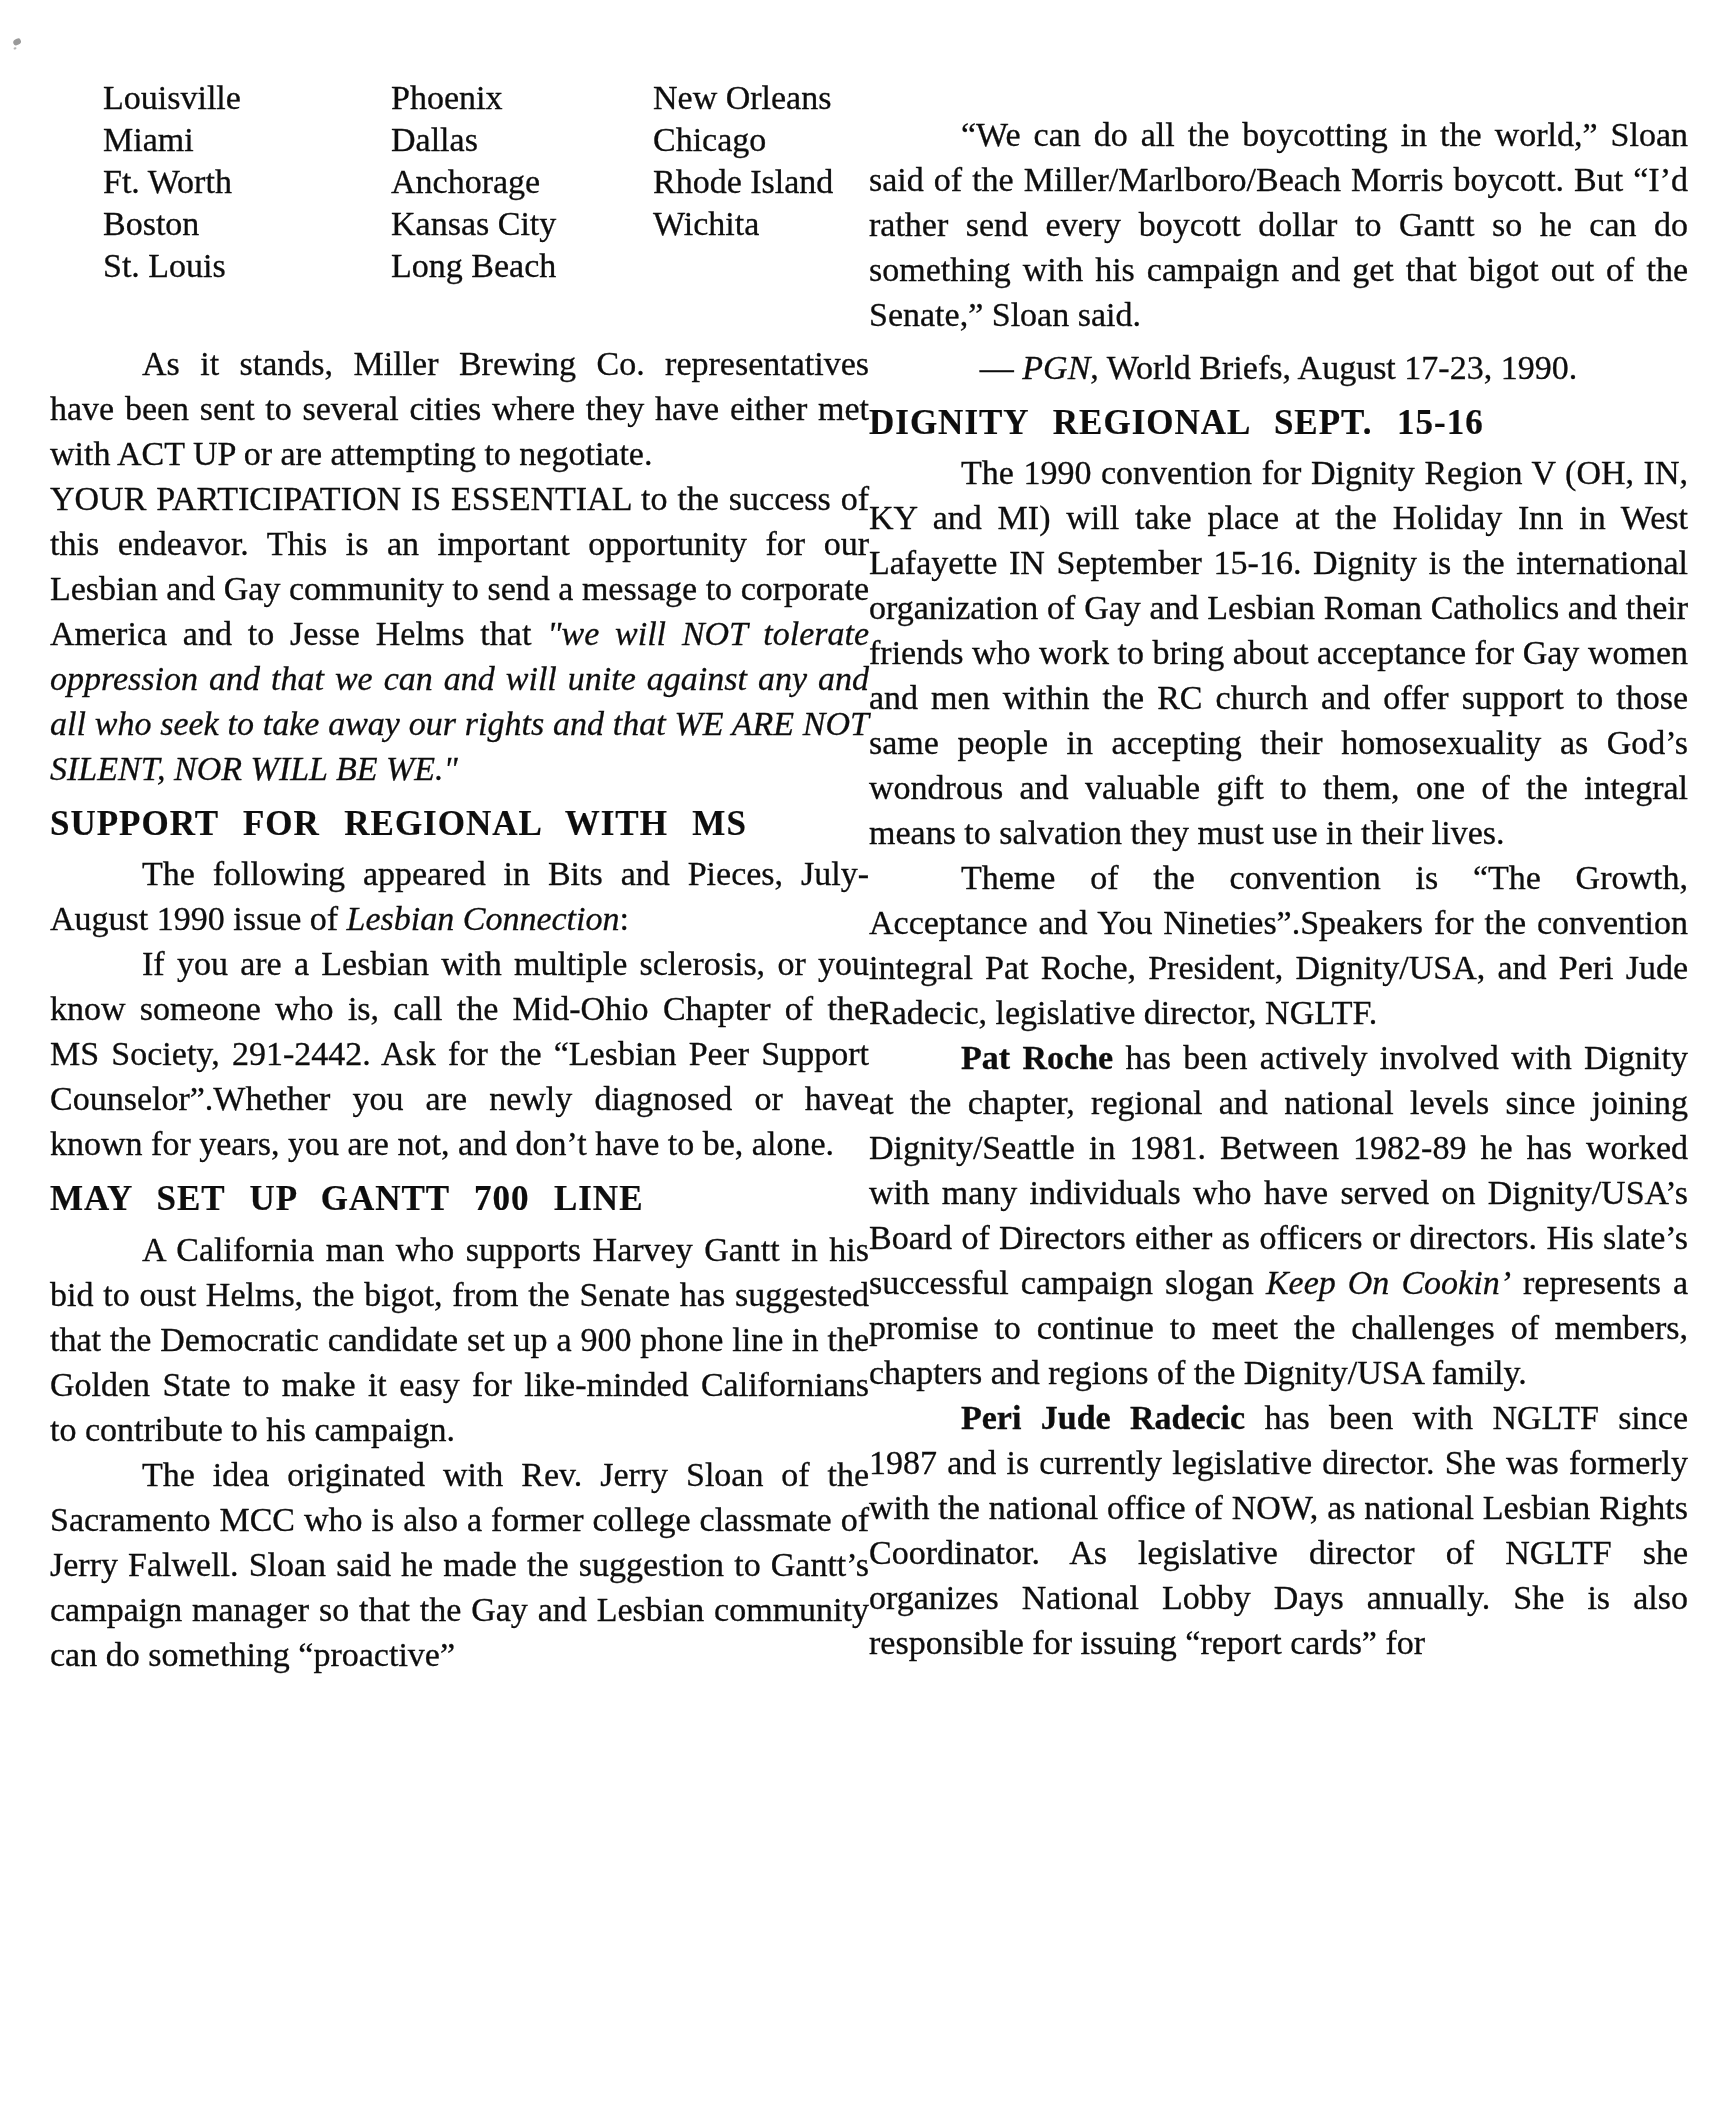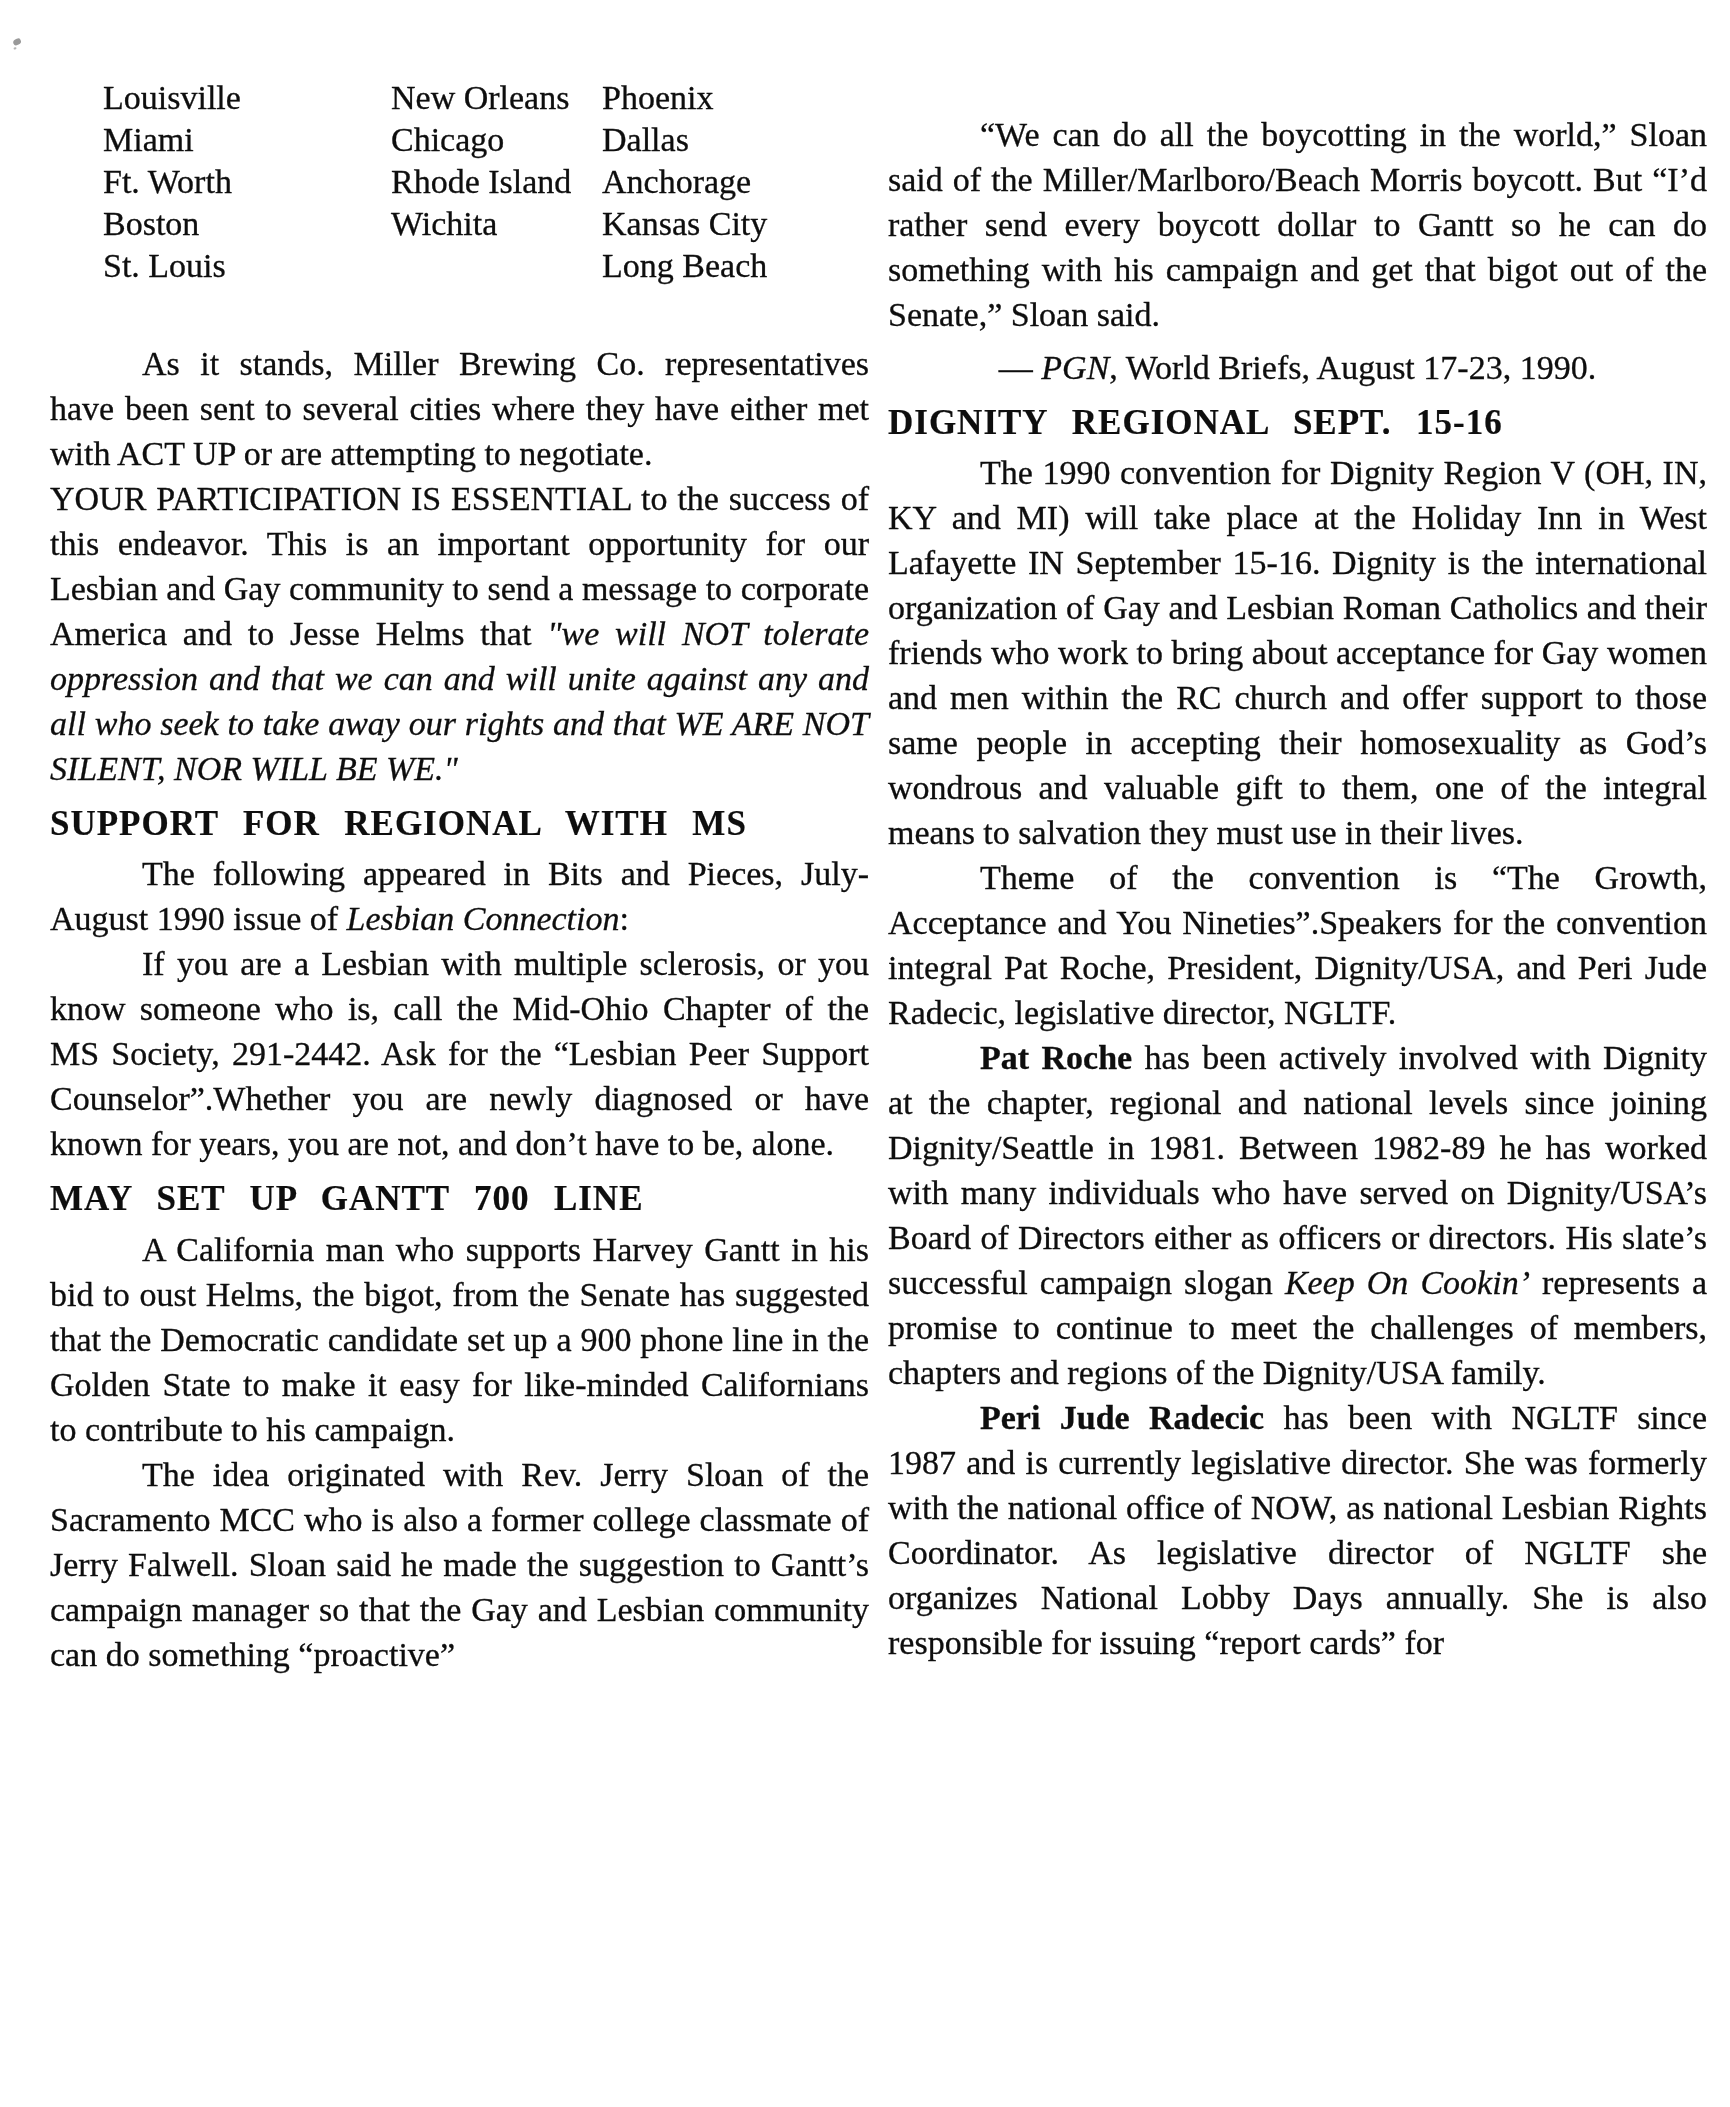--- a/index.html
+++ b/index.html
@@ -17,21 +17,20 @@
     -webkit-font-smoothing: antialiased;
   }
   .page {
     position: absolute;
     top: 0; left: 0;
     width: 1730px;
     height: 2036px;
     box-sizing: border-box;
     padding: 77px 19px 0 50px;
     display: flex;
-    gap: 19px;
   }
   .col {
     width: 819px;
     box-sizing: border-box;
     font-size: 34px;
     line-height: 45px;
     text-align: justify;
     -webkit-text-stroke: 0.3px currentColor;
   }
   .col-right {
@@ -101,32 +100,32 @@
   <div class="col col-left">
 
     <div class="city-list">
       <div class="city-col city-col-1">
         <div class="city-item">Louisville</div>
         <div class="city-item">Miami</div>
         <div class="city-item">Ft. Worth</div>
         <div class="city-item">Boston</div>
         <div class="city-item">St. Louis</div>
       </div>
-      <div class="city-col city-col-3">
-        <div class="city-item">New Orleans</div>
-        <div class="city-item">Chicago</div>
-        <div class="city-item">Rhode Island</div>
-        <div class="city-item">Wichita</div>
-      </div>
       <div class="city-col city-col-2">
         <div class="city-item">Phoenix</div>
         <div class="city-item">Dallas</div>
         <div class="city-item">Anchorage</div>
         <div class="city-item">Kansas City</div>
         <div class="city-item">Long Beach</div>
+      </div>
+      <div class="city-col city-col-3">
+        <div class="city-item">New Orleans</div>
+        <div class="city-item">Chicago</div>
+        <div class="city-item">Rhode Island</div>
+        <div class="city-item">Wichita</div>
       </div>
     </div>
 
     <p class="para indent">As it stands, Miller Brewing Co. representatives have been sent to several cities where they have either met with ACT UP or are attempting to negotiate.</p>
 
     <p class="para"><span>YOUR PARTICIPATION IS ESSENTIAL to the success of this endeavor. This is an important opportunity for our Lesbian and Gay community to send a message to corporate America and to Jesse Helms that </span><span class="italic">"we will NOT tolerate oppression and that we can and will unite against any and all who seek to take away our rights and that WE ARE NOT SILENT, NOR WILL BE WE."</span></p>
 
     <h2 class="heading">SUPPORT FOR REGIONAL WITH MS</h2>
 
     <p class="para indent"><span>The following appeared in Bits and Pieces, July-August 1990 issue of </span><span class="italic">Lesbian Connection</span><span>:</span></p>

